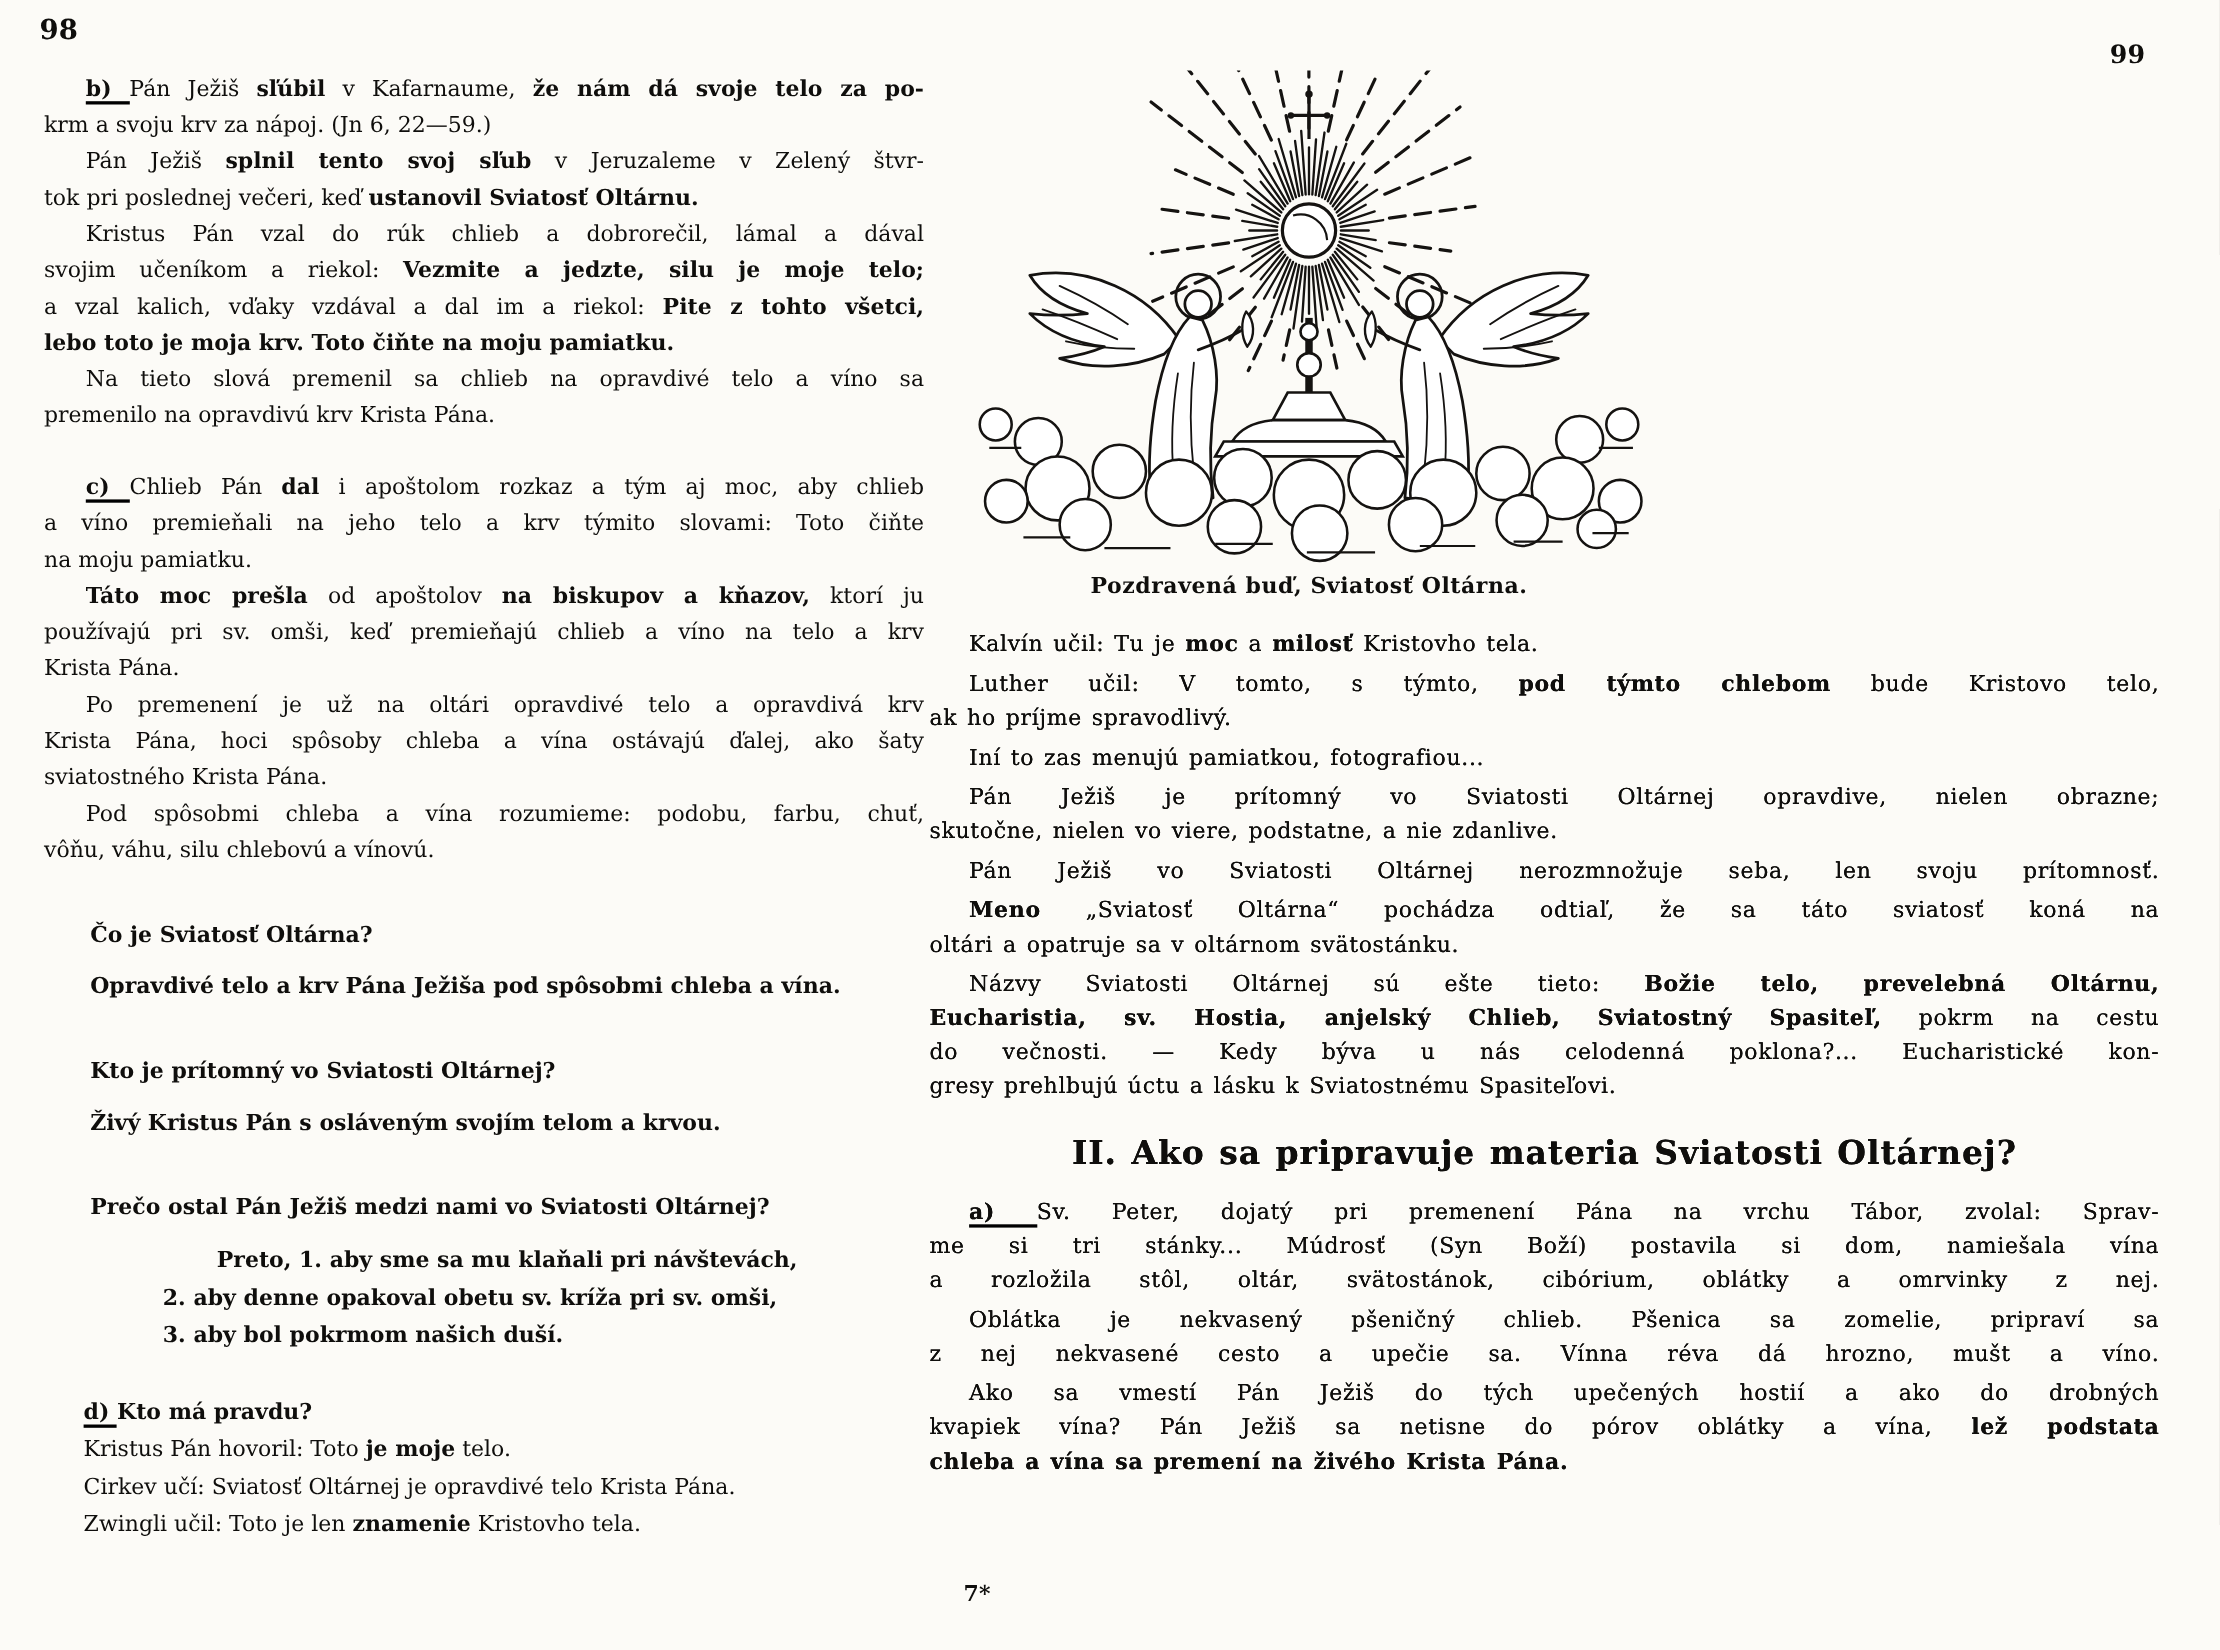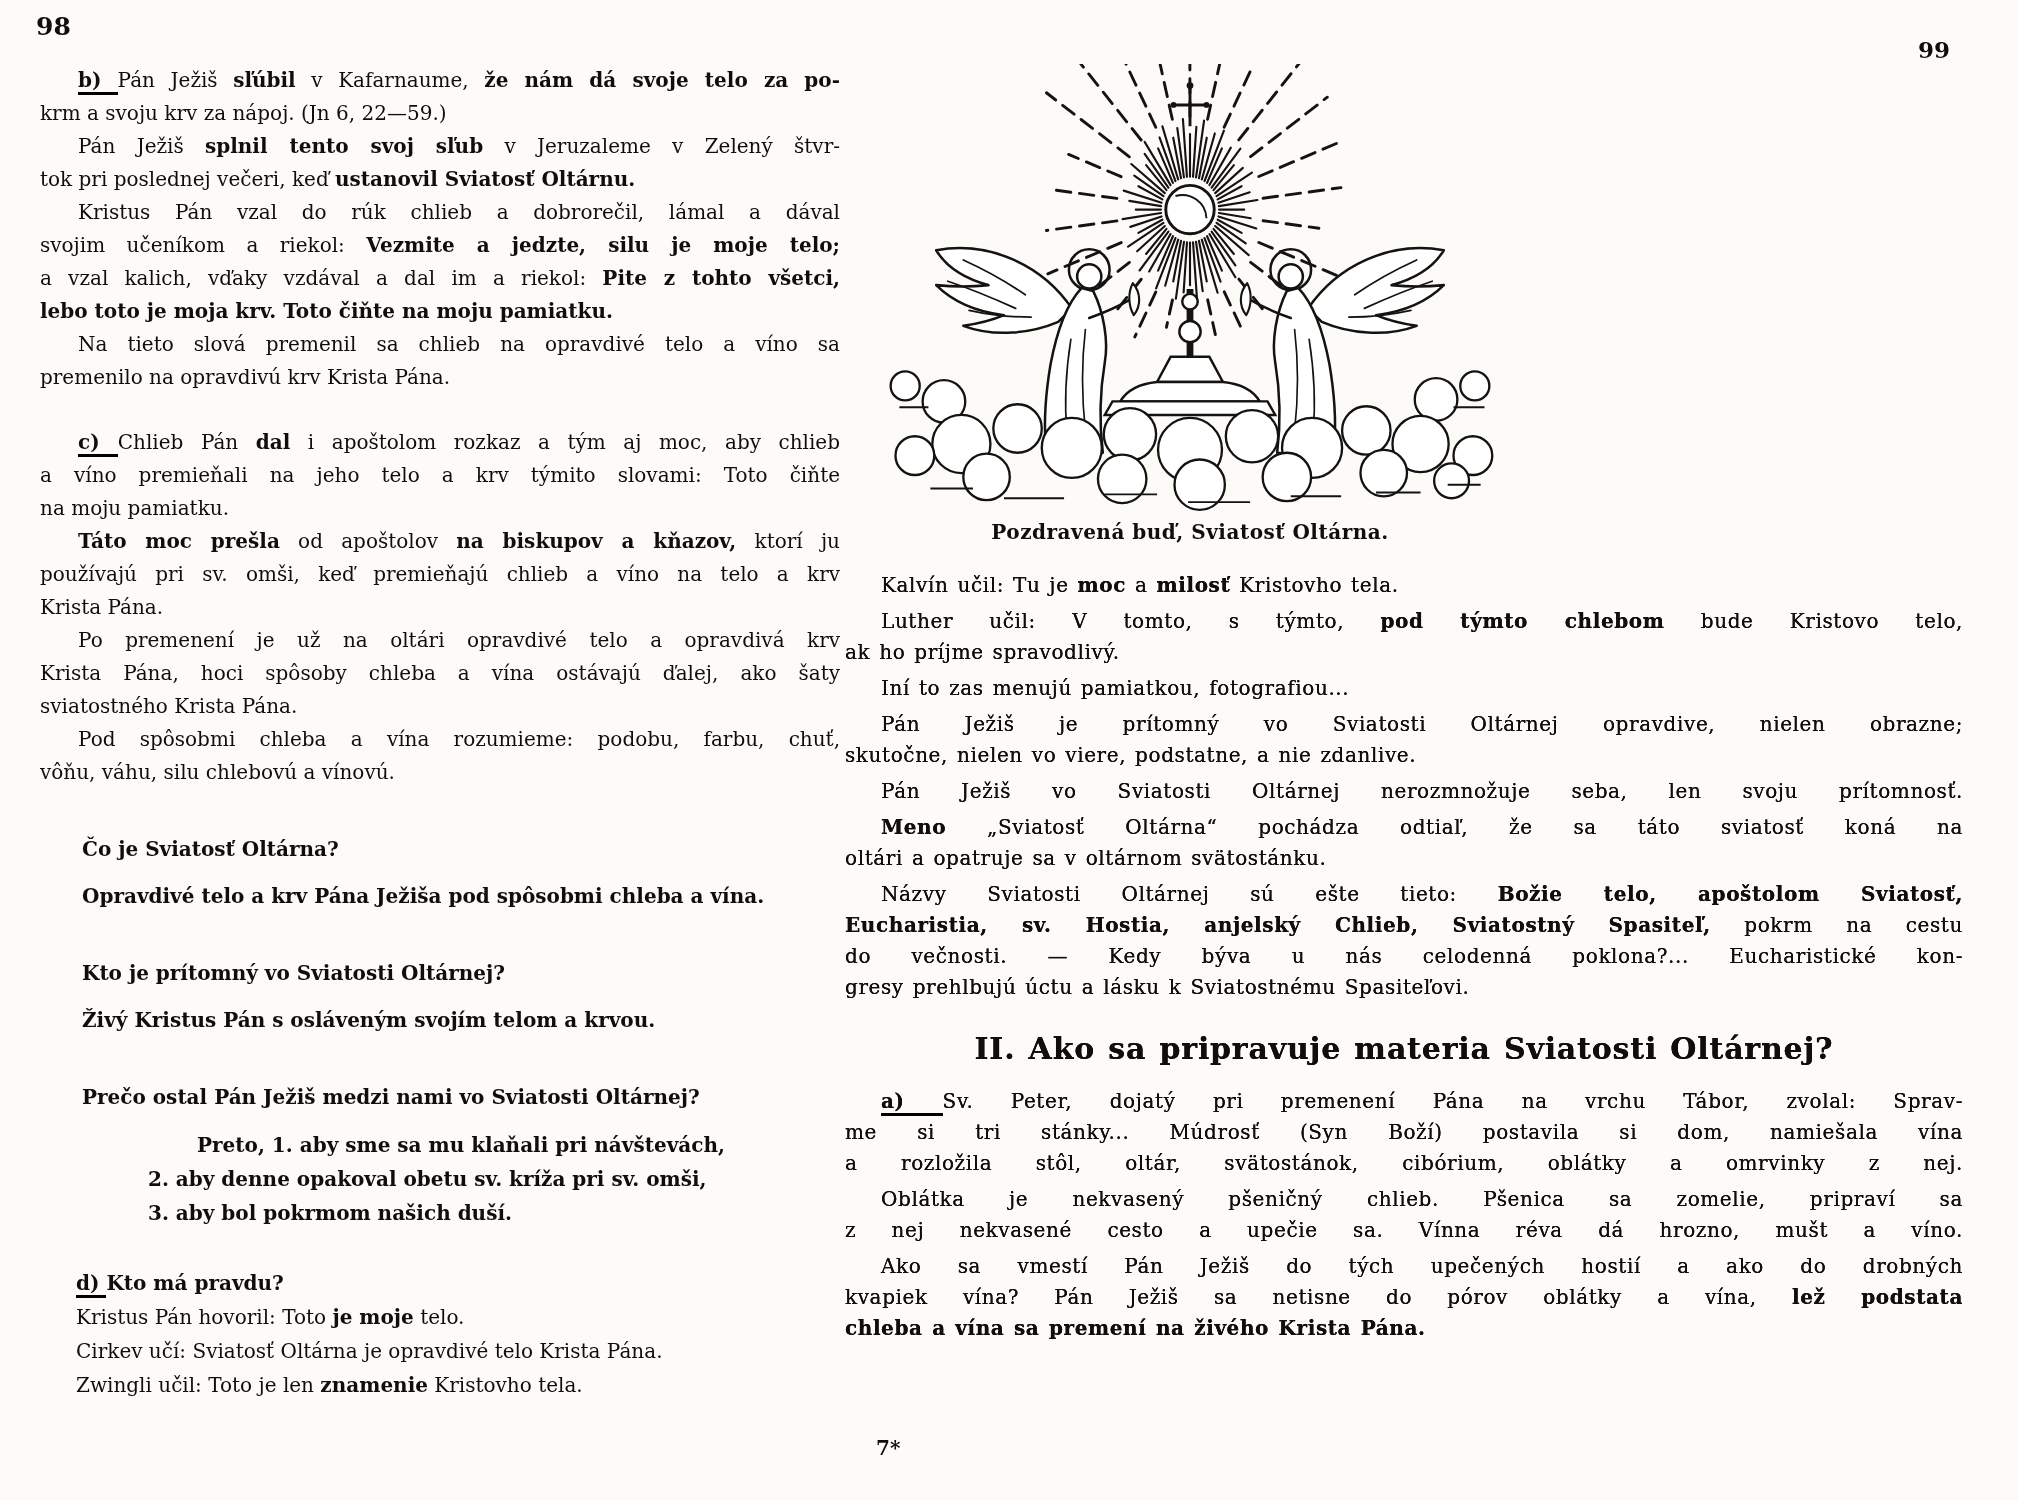--- a/index.html
+++ b/index.html
@@ -94,21 +94,21 @@
         <div class="tline" style="padding-left: 2.1em;"><span>Prečo ostal Pán Ježiš medzi nami vo Sviatosti Oltárnej?</span></div>
       </div>
       <div class="block qa-a qa-list">
         <div class="tline" style="padding-left: 2.1em; text-align: center;"><span>Preto, 1. aby sme sa mu klaňali pri návštevách,</span></div>
         <div class="tline" style="padding-left: 5.4em;"><span>2. aby denne opakoval obetu sv. kríža pri sv. omši,</span></div>
         <div class="tline" style="padding-left: 5.4em;"><span>3. aby bol pokrmom našich duší.</span></div>
       </div>
       <div class="block small-block">
         <div class="tline"><span class="uu">d) </span><span class="bb">Kto má pravdu?</span></div>
         <div class="tline"><span>Kristus Pán hovoril: Toto </span><span class="bb">je moje</span><span> telo.</span></div>
-        <div class="tline"><span>Cirkev učí: Sviatosť Oltárna je opravdivé telo Krista Pána.</span></div>
+        <div class="tline"><span>Cirkev učí: Sviatosť Oltárnej je opravdivé telo Krista Pána.</span></div>
         <div class="tline"><span>Zwingli učil: Toto je len </span><span class="bb">znamenie</span><span> Kristovho tela.</span></div>
       </div>
     </div>
 
   <div class="pagenum" id="pagenum-right">99</div>
 
   <div class="illustration">
     <svg id="ill-svg" viewBox="0 0 640 460" xmlns="http://www.w3.org/2000/svg">
       <g id="rays" stroke="#151311" stroke-width="3" stroke-linecap="round" stroke-dasharray="15 9">
           <line x1="395.45345632489386" y1="159.49237189973627" x2="453.0363572044181" y2="167.26887688522447"></line>
@@ -274,21 +274,21 @@
         <div class="tline"><span>skutočne, nielen vo viere, podstatne, a nie zdanlive.</span></div>
       </div>
       <div class="block rp">
         <div class="tline j" style="padding-left: 1.8em;"><span>Pán Ježiš vo Sviatosti Oltárnej nerozmnožuje seba, len svoju prítomnosť.</span></div>
       </div>
       <div class="block rp">
         <div class="tline j" style="padding-left: 1.8em;"><span class="bb">Meno</span><span> „Sviatosť Oltárna“ pochádza odtiaľ, že sa táto sviatosť koná na</span></div>
         <div class="tline"><span>oltári a opatruje sa v oltárnom svätostánku.</span></div>
       </div>
       <div class="block rp">
-        <div class="tline j" style="padding-left: 1.8em;"><span>Názvy Sviatosti Oltárnej sú ešte tieto: </span><span class="bb">Božie telo, apoštolom Sviatosť,</span></div>
+        <div class="tline j" style="padding-left: 1.8em;"><span>Názvy Sviatosti Oltárnej sú ešte tieto: </span><span class="bb">Božie telo, prevelebná Oltárnu,</span></div>
         <div class="tline j"><span class="bb">Eucharistia, sv. Hostia, anjelský Chlieb, Sviatostný Spasiteľ,</span><span> pokrm na cestu</span></div>
         <div class="tline j"><span>do večnosti. — Kedy býva u nás celodenná poklona?... Eucharistické kon-</span></div>
         <div class="tline"><span>gresy prehlbujú úctu a lásku k Sviatostnému Spasiteľovi.</span></div>
       </div>
       <div class="block heading">
         <div class="tline"><span>II. Ako sa pripravuje materia Sviatosti Oltárnej?</span></div>
       </div>
       <div class="block rp">
         <div class="tline j" style="padding-left: 1.8em;"><span class="uu">a) </span><span>Sv. Peter, dojatý pri premenení Pána na vrchu Tábor, zvolal: Sprav-</span></div>
         <div class="tline j"><span>me si tri stánky... Múdrosť (Syn Boží) postavila si dom, namiešala vína</span></div>

